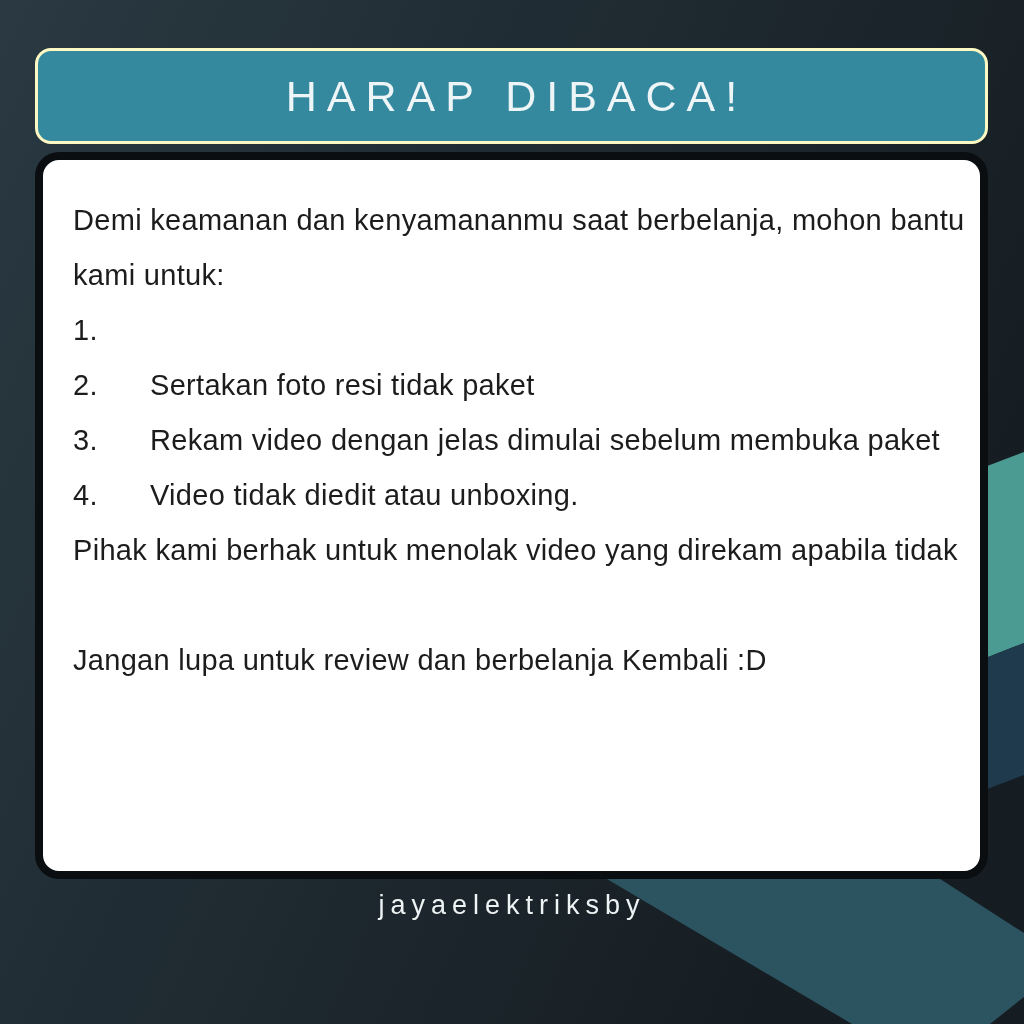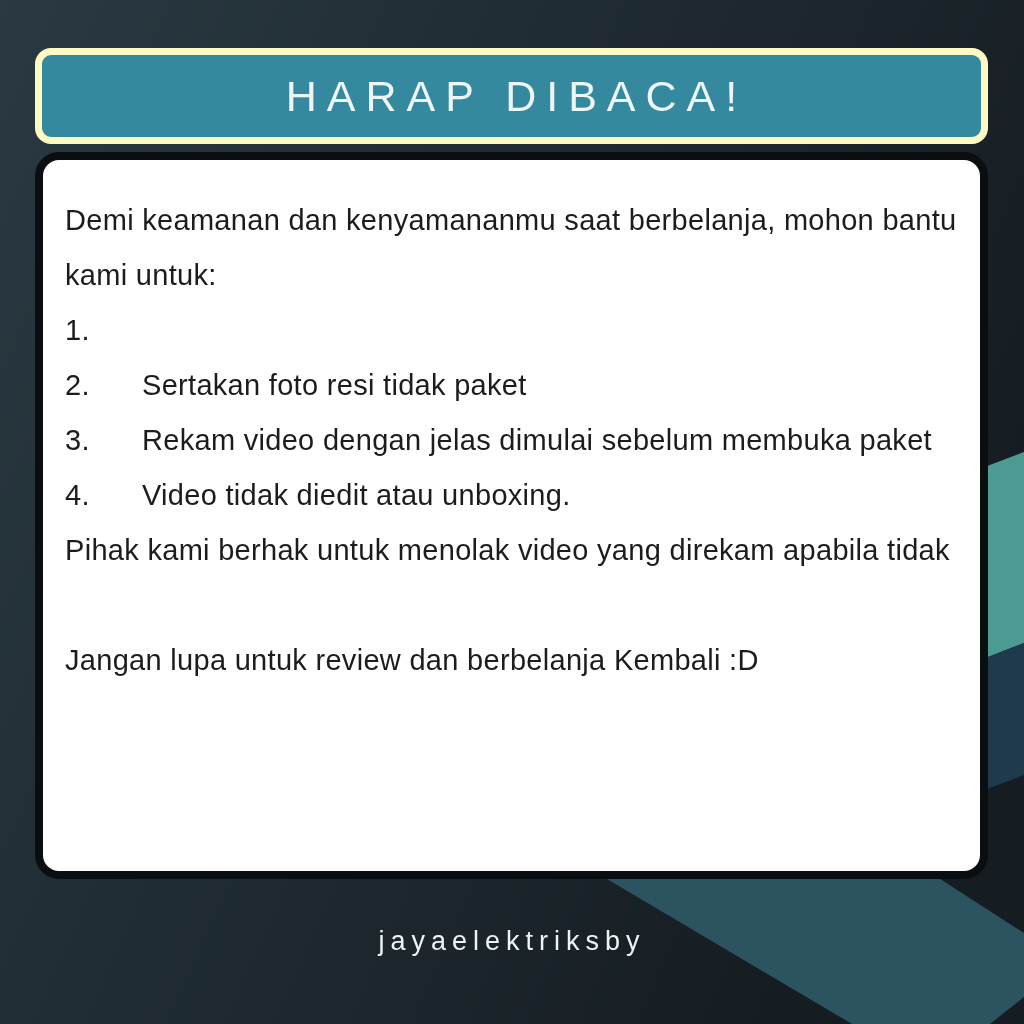--- a/index.html
+++ b/index.html
@@ -21,21 +21,21 @@
     display: block;
   }
 
   .banner {
     position: absolute;
     left: 35px;
     top: 48px;
     width: 953px;
     height: 96px;
     background: #35899E;
-    border: 7px solid #fef9c3;
+    border: 3px solid #fef9c3;
     border-radius: 16px;
     display: flex;
     align-items: center;
     justify-content: center;
   }
 
   .banner-title {
     color: #EDF5F7;
     font-size: 43px;
     font-weight: 300;
@@ -50,39 +50,39 @@
     top: 152px;
     width: 953px;
     height: 727px;
     background: #FFFFFF;
     border: 8px solid #0B0E10;
     border-radius: 24px;
     overflow: hidden;
   }
 
   .card-content {
-    padding: 33px 20px 0 22px;
+    padding: 33px 20px 0 30px;
     color: #1C1C1C;
     font-size: 29px;
     font-weight: 300;
     letter-spacing: 0.3px;
     line-height: 55px;
   }
 
   .line { white-space: nowrap; height: 55px; }
 
   .list-row { display: flex; }
   .list-num { flex: 0 0 77px; }
 
   .spacer { height: 55px; }
 
   .store-name {
     position: absolute;
     left: 0;
-    top: 926px;
+    top: 890px;
     width: 100%;
     text-align: center;
     color: #EEF3F4;
     font-size: 27px;
     font-weight: 300;
     letter-spacing: 6px;
     white-space: nowrap;
   }
 </style>
 </head>

